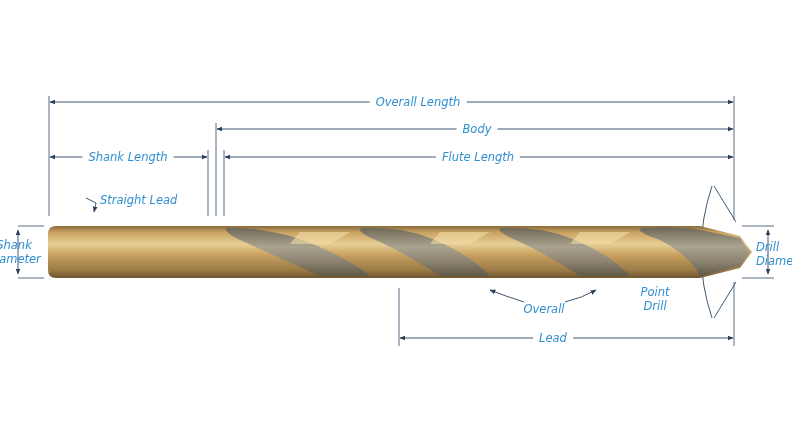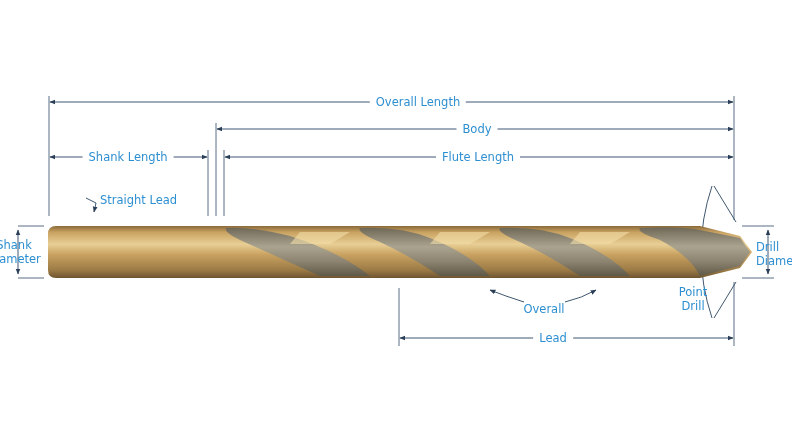--- a/index.html
+++ b/index.html
@@ -1,18 +1,18 @@
 <!DOCTYPE html>
 <html><head>
 <meta charset="utf-8">
 <style>
   html, body { margin: 0; padding: 0; background: #ffffff; }
   body { width: 792px; height: 445px; overflow: hidden; position: relative; font-family: "DejaVu Sans", sans-serif; }
   #stage { position: absolute; left: 0; top: 0; width: 792px; height: 445px; }
-  .lbl { position: absolute; font-size: 11.5px; color: #2e8fd0; white-space: nowrap; background: #fff; padding: 0 6px; line-height: 14px; }
+  .lbl { position: absolute; font-style: italic; font-size: 11.5px; color: #2e8fd0; white-space: nowrap; background: #fff; padding: 0 6px; line-height: 14px; }
   .lbl.nobg { background: transparent; padding: 0; }
   .lbl.c { transform: translateX(-50%); }
   .stack { text-align: center; }
 </style>
 </head>
 <body>
 
 <div id="stage">
   <svg width="792" height="445" viewBox="0 0 792 445" xmlns="http://www.w3.org/2000/svg" style="position:absolute;left:0;top:0">
     <defs>
@@ -91,19 +91,19 @@
   <span class="lbl nobg" style="left:100px;top:193px">Straight Lead</span>
 
   <div class="lbl nobg stack" style="left:-14px;top:238px;width:56px">
     <div>Shank</div>
     <div>Diameter</div>
   </div>
   <div class="lbl nobg" style="left:756px;top:240px">
     <div>Drill</div>
     <div>Diameter</div>
   </div>
-  <div class="lbl nobg stack" style="left:672px;top:285px;width:42px">
+  <div class="lbl nobg stack" style="left:634px;top:285px;width:42px">
     <div>Point</div>
     <div>Drill</div>
   </div>
   <span class="lbl nobg c" style="left:544px;top:302px">Overall</span>
   <span class="lbl c" style="left:553px;top:331px">Lead</span>
 </div>
 
 </body></html>

